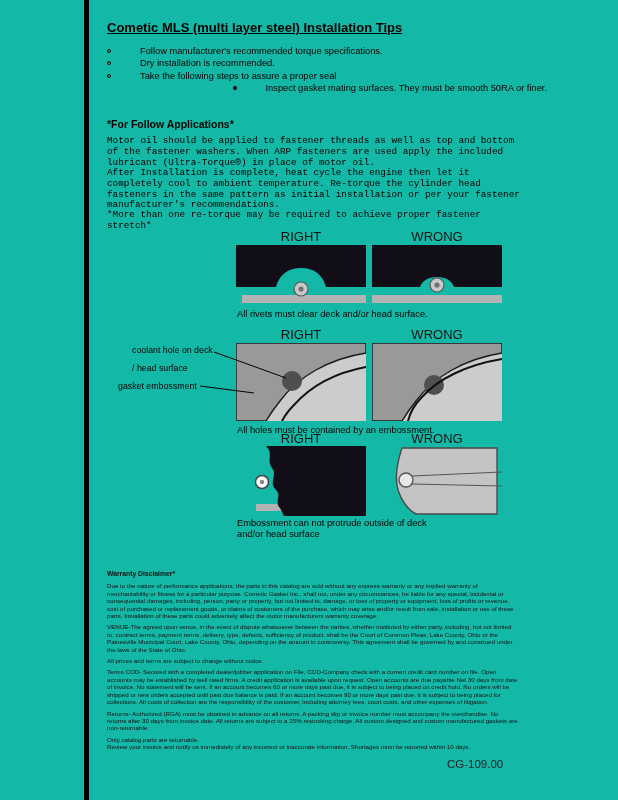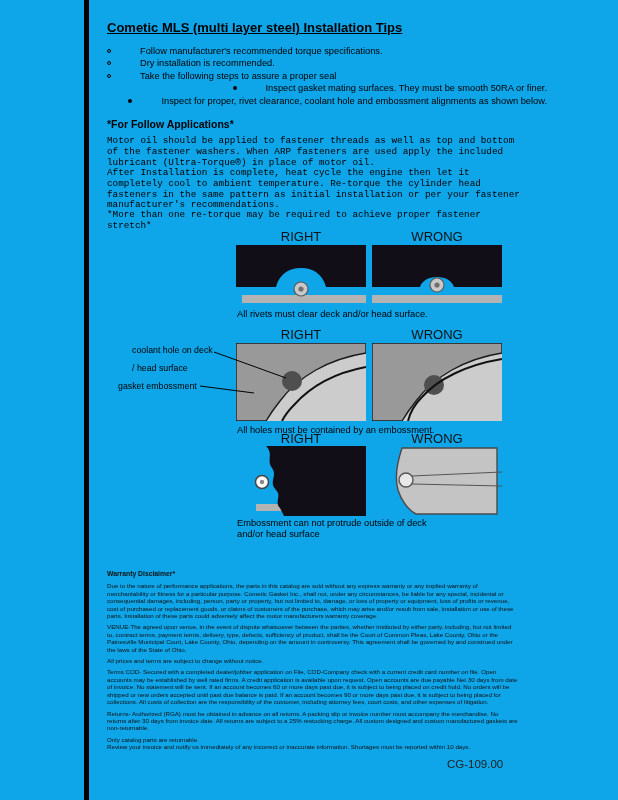--- a/index.html
+++ b/index.html
@@ -1,18 +1,18 @@
 <!DOCTYPE html>
 <html><head>
 <meta charset="utf-8">
 <style>
   * { margin:0; padding:0; box-sizing:border-box; }
   html,body { background:#ffffff; }
   body { width:618px; height:800px; font-family:"Liberation Sans", sans-serif; color:#000; }
-  .page { position:relative; width:618px; height:800px; background:#0ea5e9; overflow:hidden; }
+  .page { position:relative; width:618px; height:800px; background:#14b8a6; overflow:hidden; }
 
   .leftbar { position:absolute; left:84px; top:0; width:5px; height:100%; background:#000; }
 
   .title { position:absolute; left:107px; top:20px; font-size:13px; font-weight:bold; text-decoration:underline; }
 
   .bullets { position:absolute; left:107px; top:45px; font-size:9.3px; line-height:12.4px; width:440px; }
   .b-row { display:flex; align-items:flex-start;gap:24px; }
   .b-row.sub { margin-left:13px;justify-content:flex-end; }
   .marker-o { flex:0 0 auto; width:4px; height:4px; border:1px solid #000; border-radius:50%; margin:4px 5px 0 0; }
   .marker-f { flex:0 0 auto; width:4px; height:4px; background:#000; border-radius:50%; margin:4px 5px 0 0; }
@@ -56,24 +56,20 @@
       <span class="marker-o"></span>
       <span>Dry installation is recommended.</span>
     </div>
     <div class="b-row">
       <span class="marker-o"></span>
       <span>Take the following steps to assure a proper seal</span>
     </div>
     <div class="b-row sub">
       <span class="marker-f"></span>
       <span>Inspect gasket mating surfaces.  They must be smooth 50RA or finer.</span>
-    </div>
-    <div class="b-row sub">
-      <span class="marker-f"></span>
-      <span>Inspect for proper, rivet clearance, coolant hole and embossment alignments as shown below.</span>
     </div>
   </div>
 
   <div class="diesel-h">*For Follow Applications*</div>
   <div class="para p1">Motor oil should be applied to fastener threads as well as top and bottom of the fastener washers. When ARP fasteners are used apply the included lubricant (Ultra-Torque®) in place of motor oil.</div>
   <div class="para p2">After Installation is complete, heat cycle the engine then let it completely cool to ambient temperature. Re-torque the cylinder head fasteners in the same pattern as initial installation or per your fastener manufacturer's recommendations.</div>
   <div class="para note">*More than one re-torque may be required to achieve proper fastener stretch*</div>
 
   <div class="dg-label" style="left:236px; top:229px;">RIGHT</div>
   <div class="dg-label" style="left:372px; top:229px;">WRONG</div>

